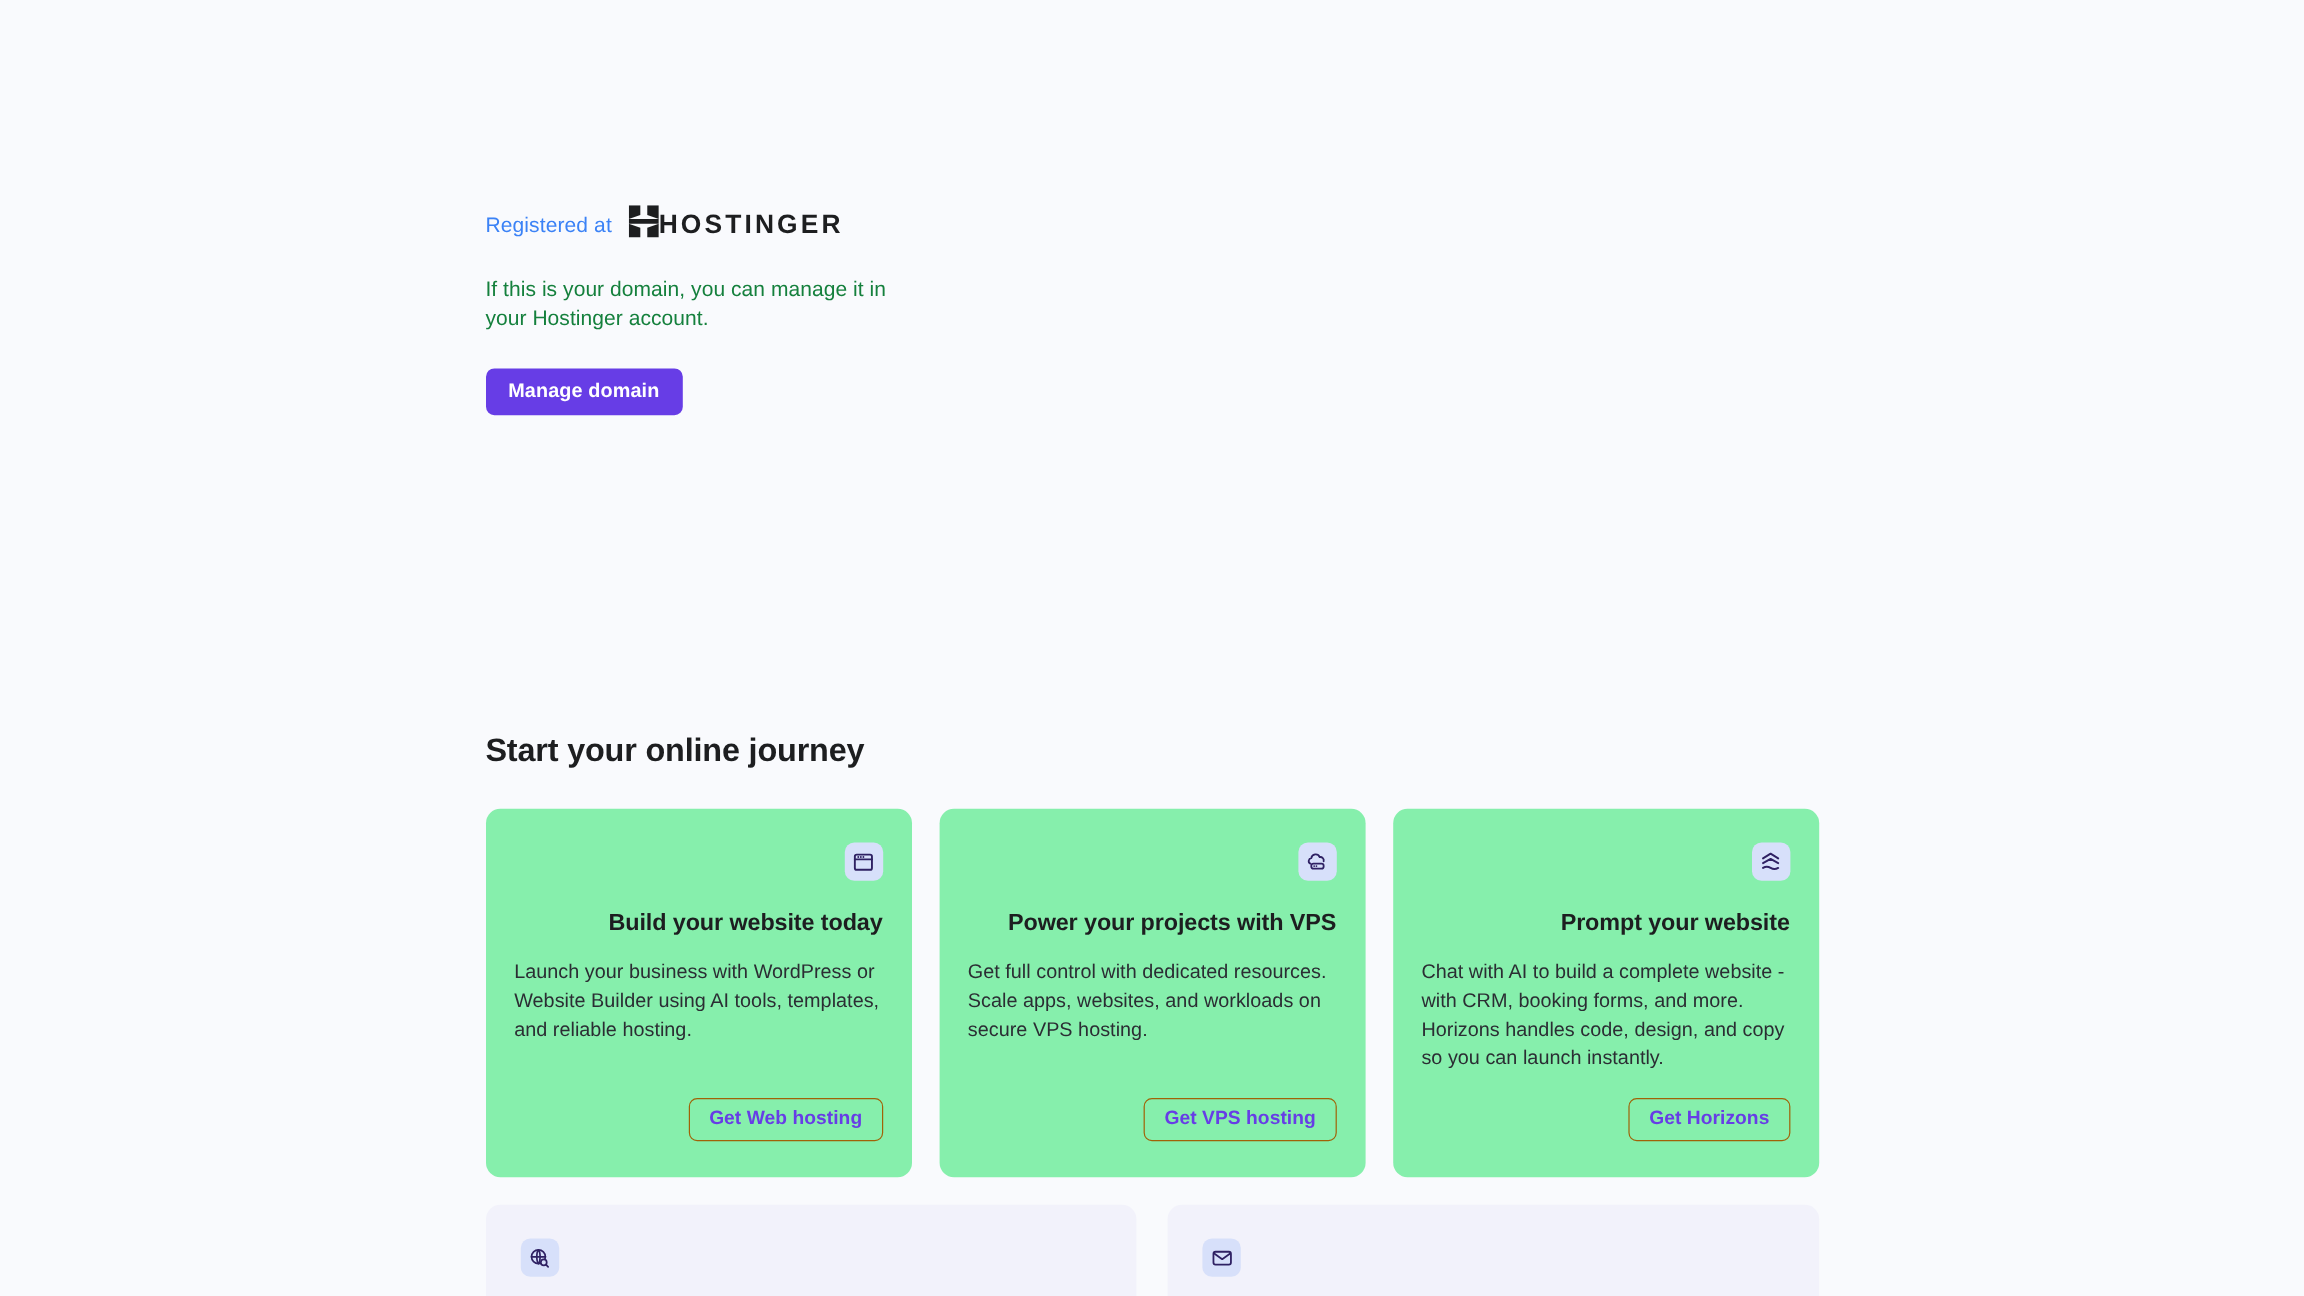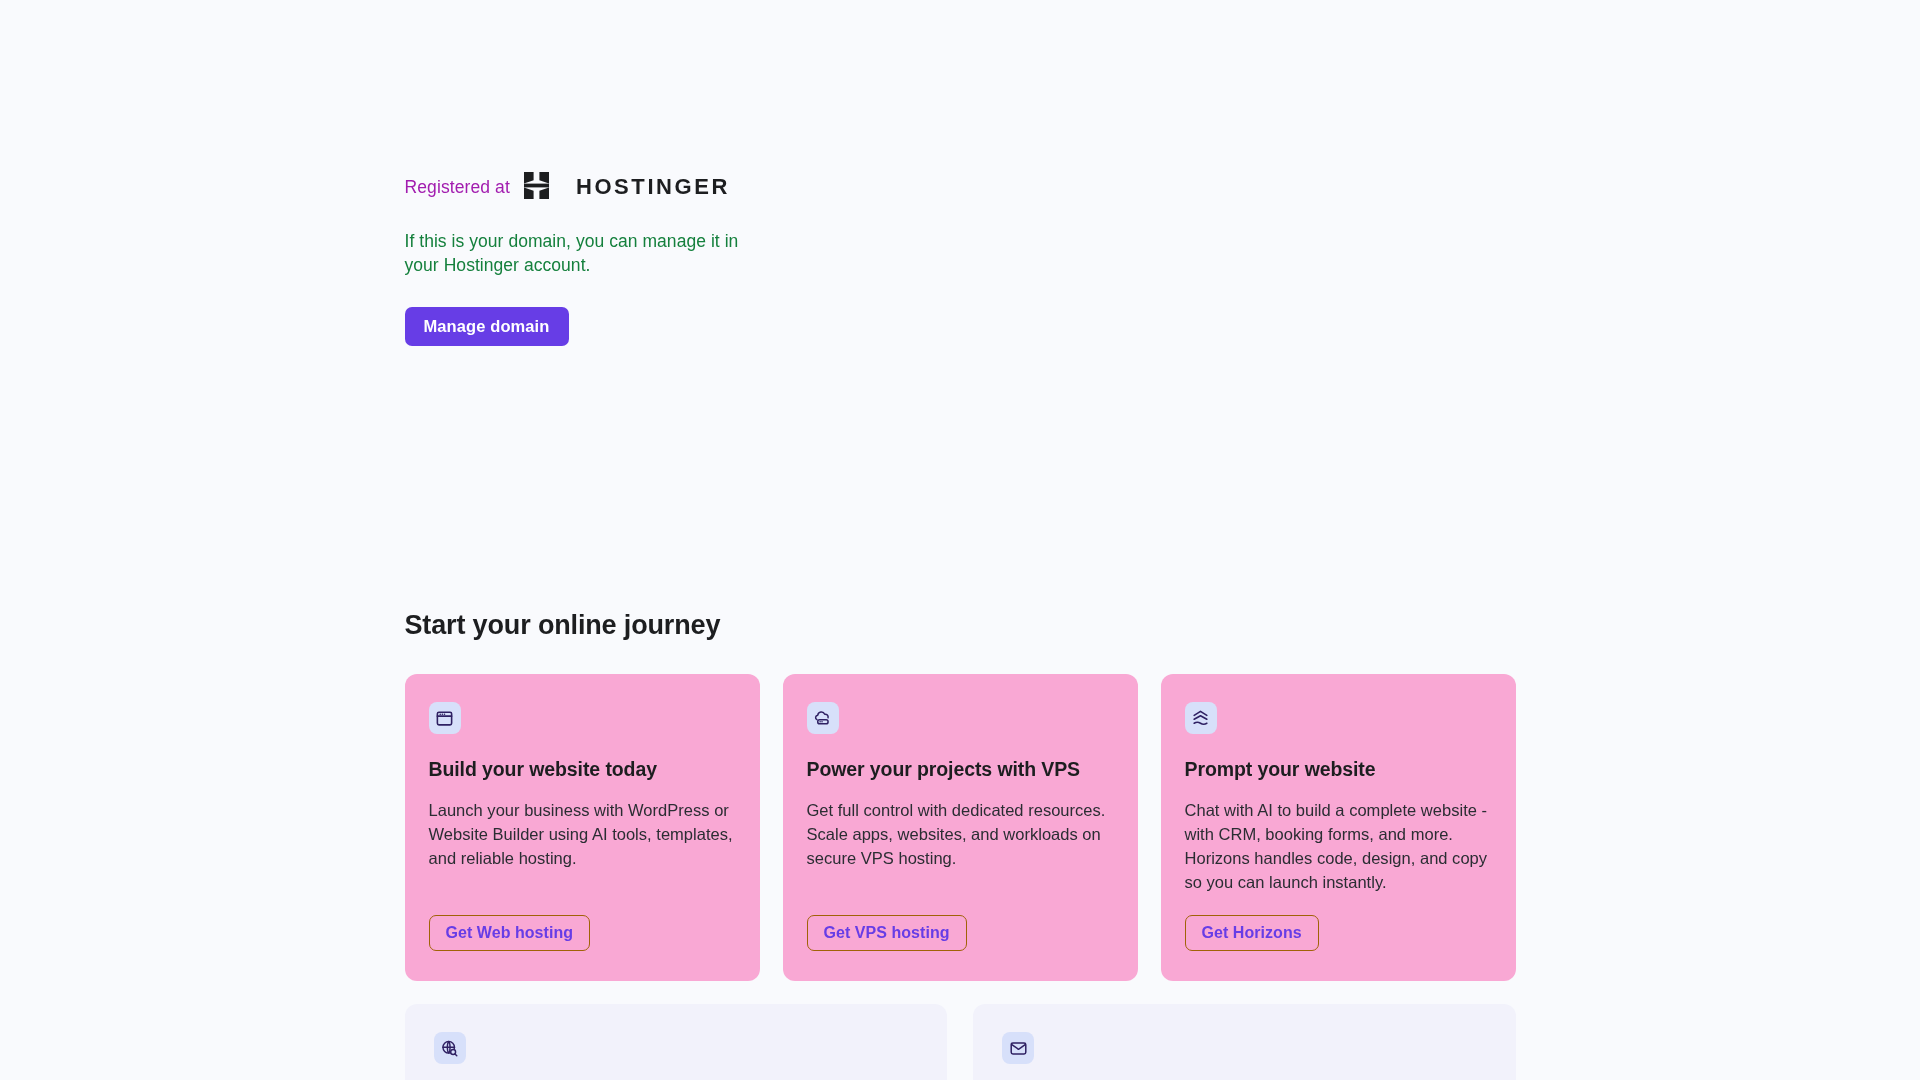--- a/index.html
+++ b/index.html
@@ -33,28 +33,28 @@
   .registered-row {
     display: flex;
     align-items: center;
     gap: 14px;
     height: 30px;
   }
 
   .registered-label {
     font-size: 17.5px;
     line-height: 26px;
-    color: #a21caf;
+    color: #3b82f6;
     letter-spacing: 0.1px;
   }
 
   .brand-lockup {
     display: flex;
     align-items: center;
-    gap: 27px;
+    gap: 0;
   }
 
   .brand-mark { display: block; }
 
   .brand-wordmark {
     font-size: 22px;
     font-weight: 700;
     letter-spacing: 2.6px;
     color: #1d1e20;
     line-height: 1;
@@ -106,25 +106,26 @@
   }
 
   .card-grid-wide {
     margin-top: 23px;
     display: grid;
     grid-template-columns: repeat(2, 1fr);
     gap: 26px;
   }
 
   .card {
-    background: #f9a8d4;
+    background: #86efac;
     border-radius: 12px;
     padding: 28px 24px 30px 24px;
     display: flex;
     flex-direction: column;
+    align-items: flex-end;
   }
 
   .card-wide {
     background: #f2f2fb;
     border-radius: 12px;
     padding: 28px 29px 30px 29px;
     min-height: 200px;
   }
 
   .icon-badge {

